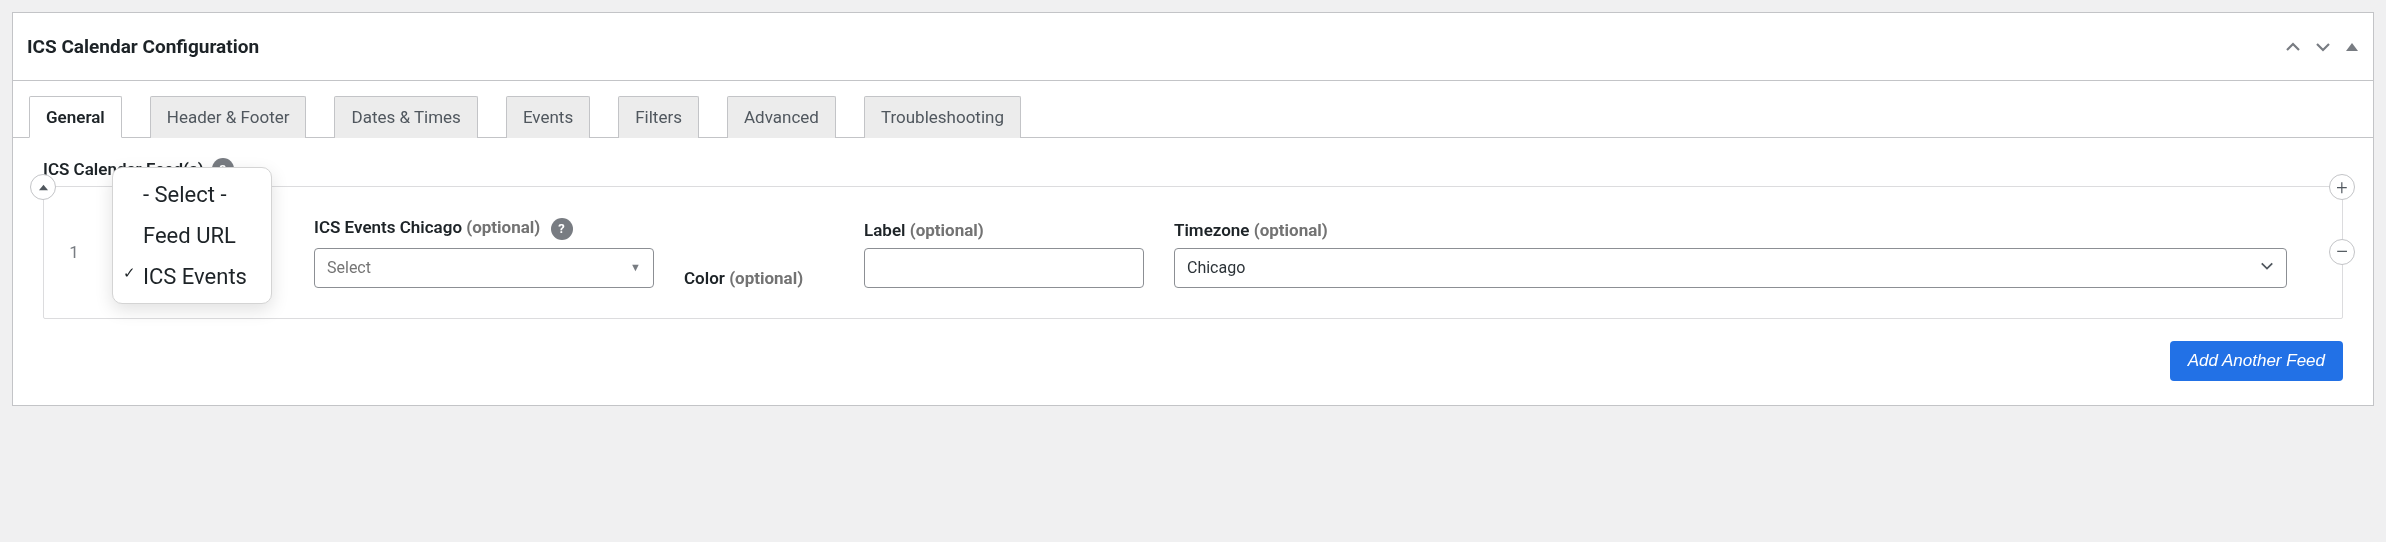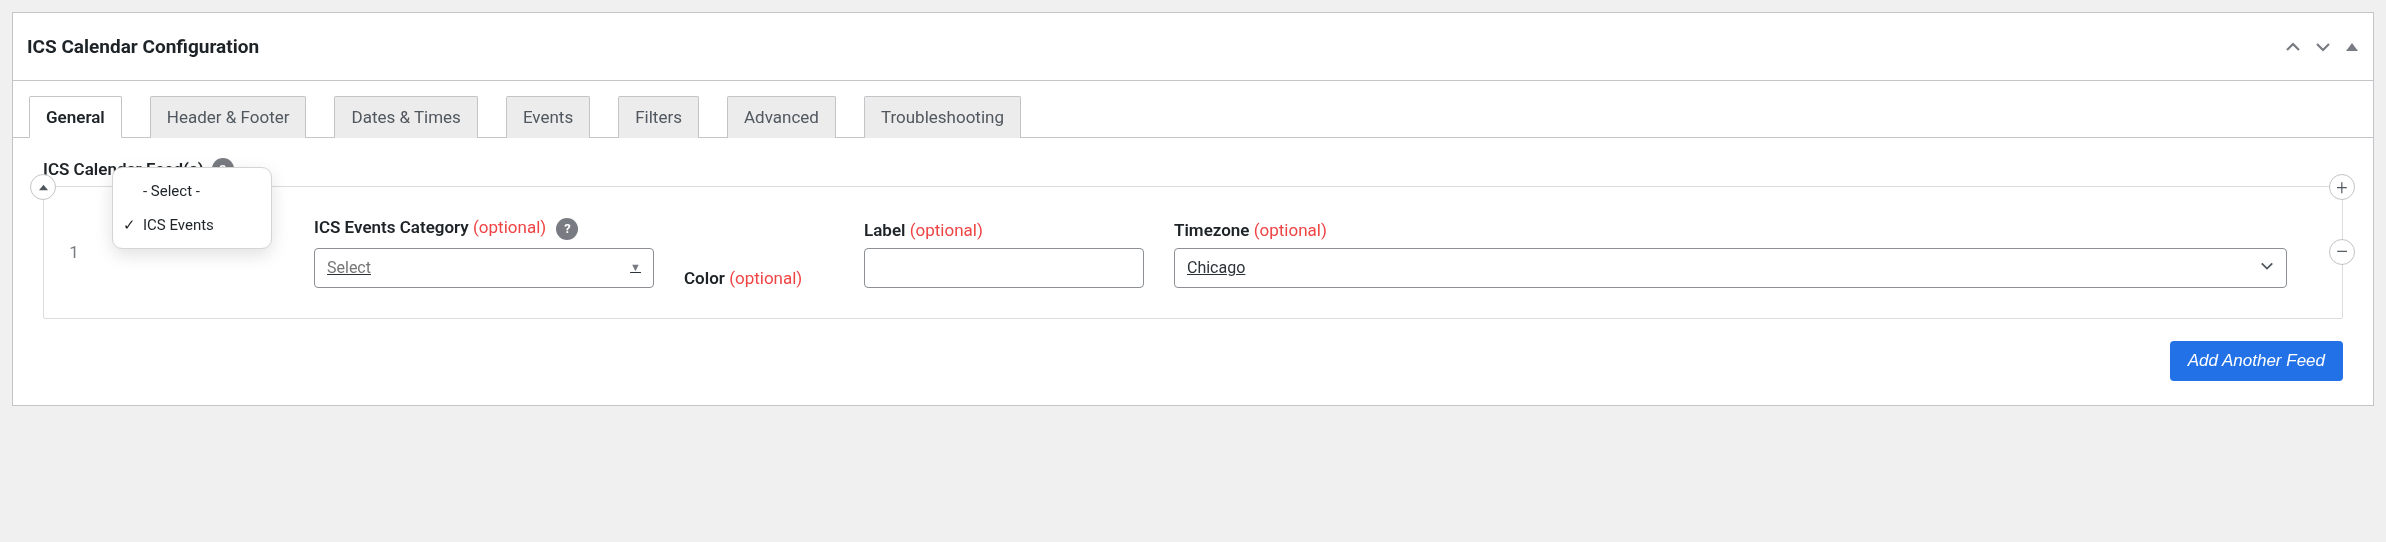--- a/index.html
+++ b/index.html
@@ -118,34 +118,33 @@
   }
   .field { display: flex; flex-direction: column; gap: 8px; }
   .field-category { flex: 0 0 340px; }
   .field-color { flex: 0 0 150px; gap: 21px; }
   .field-label-f { flex: 0 0 280px; }
   .field-tz { flex: 1; }
   .field-lbl {
     font-size: 17px;
     font-weight: 600;
   }
-  .optional { font-weight: 400; color: #ef4444; }
+  .optional { font-weight: 700; color: #737373; }
   .select, .textinput {
     height: 40px;
     border: 1px solid #8c8f94;
     border-radius: 4px;
     background: #fff;
     padding: 4px 12px;
     font-size: 16px;
     color: #2c3338;
     display: flex;
     align-items: center;
     justify-content: space-between;
     cursor: pointer;
-    text-decoration: underline;
   }
   .select .caret { color: #787c82; font-size: 11px; }
   .select.placeholder span:first-child { color: #757575; }
   .textinput { cursor: text; }
   .color-group {
     display: flex;
     height: 40px;
   }
   .color-swatch {
     width: 40px;
@@ -174,21 +173,21 @@
     width: 160px;
     background: #fff;
     border: 1px solid #d4d4d4;
     border-radius: 10px;
     box-shadow: 0 6px 18px rgba(0,0,0,0.12);
     padding: 6px 0;
     z-index: 10;
   }
   .dropdown-item {
     padding: 8px 16px 8px 30px;
-    font-size: 15px;
+    font-size: 22px;
     cursor: pointer;
     position: relative;
   }
   .dropdown-item.checked::before {
     content: "✓";
     position: absolute;
     left: 10px;
     font-size: 15px;
   }
   .dropdown-item.header-opt {
@@ -261,31 +260,32 @@
       <div class="circle-btn circle-up">
         <svg width="9" height="9" viewBox="0 0 10 10">
             <path d="M0 8 L5 2 L10 8 Z" fill="#50575e"></path>
           </svg>
       </div>
       <div class="circle-btn circle-plus">+</div>
       <div class="circle-btn circle-minus">−</div>
 
       <div class="dropdown-menu">
         <div class="dropdown-item header-opt">- Select -</div>
+        <div class="dropdown-item">Feed URL</div>
         <div class="dropdown-item checked">ICS Events</div>
       </div>
 
       <div class="row">
         <div class="row-num">1</div>
 
         <div style="width:170px;"></div>
 
         <div class="field field-category">
           <div class="field-lbl">
-            <span>ICS Events Category</span>
+            <span>ICS Events Chicago</span>
             <span class="optional">(optional)</span>
             <span class="help" style="margin-left:6px;">?</span>
           </div>
           <div class="select placeholder">
             <span>Select</span>
             <span class="caret">▼</span>
           </div>
         </div>
 
         <div class="field field-color">

